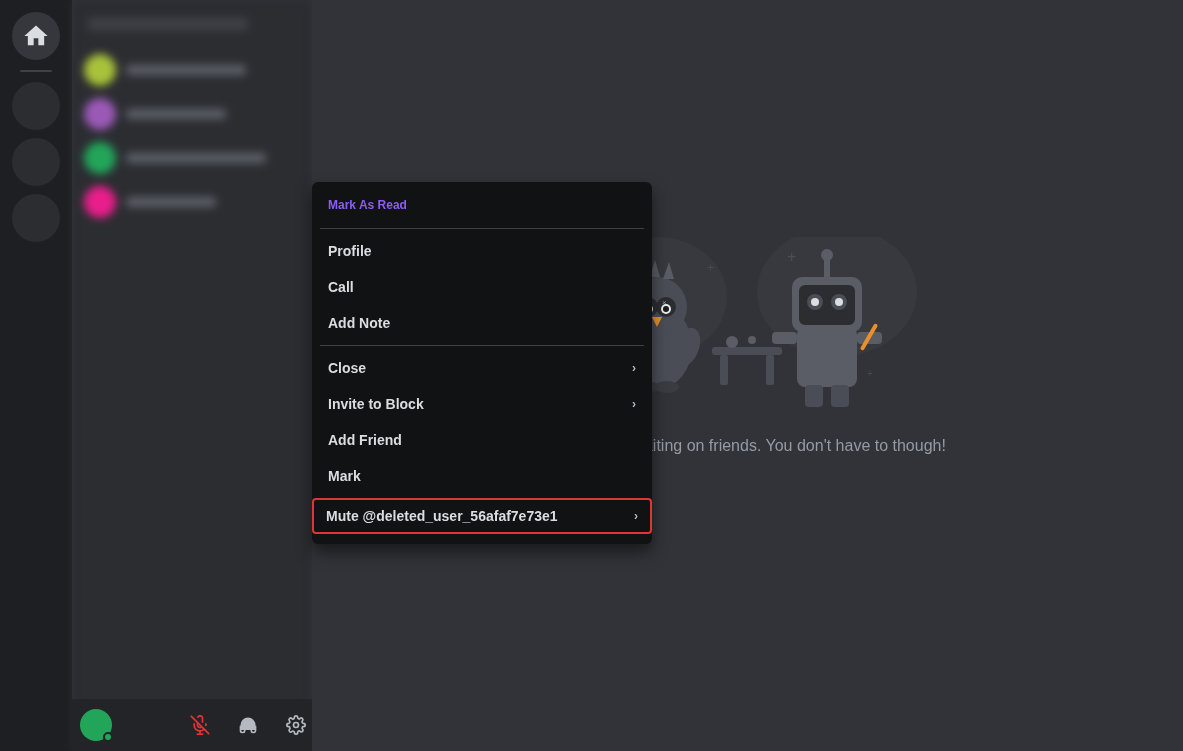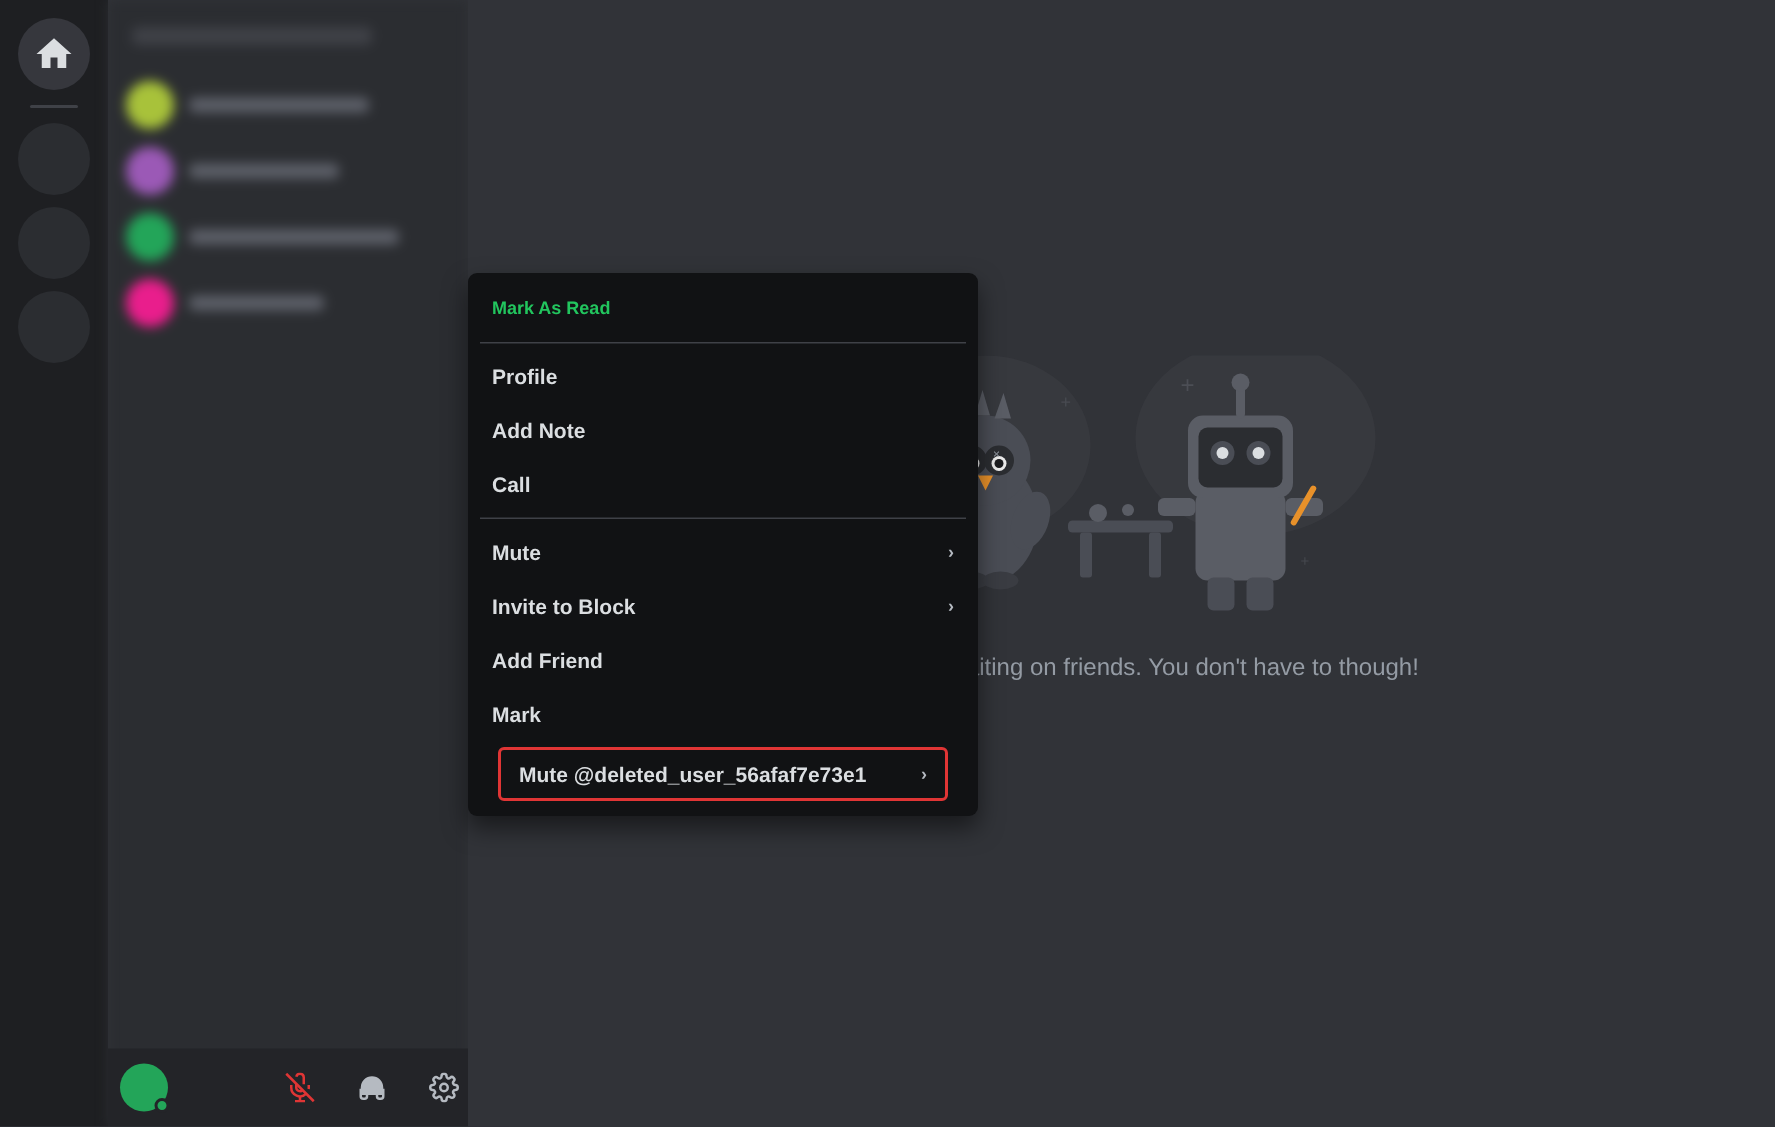--- a/index.html
+++ b/index.html
@@ -127,21 +127,21 @@
       color: #dbdee1;
       font-size: 14px;
       cursor: pointer;
       border-radius: 3px;
       margin: 0 4px;
       min-height: 36px;
       font-weight: bold;
     }
 
     .menu-item.mark-as-read {
-      color: #22c55e;
+      color: #8b5cf6;
       font-size: 12px;
       font-weight: 600;
       text-transform: none;
       letter-spacing: 0;
       padding: 8px 12px 10px 12px;
       cursor: default;
     }
 
     .menu-separator {
       height: 1px;
@@ -150,21 +150,21 @@
     }
 
     .menu-item .chevron {
       color: #b5bac1;
       font-size: 12px;
     }
 
     .menu-item.mute-item {
       border: 2px solid #e03535;
       border-radius: 4px;
-      margin: 4px 20px;
+      margin: 4px 0;
       color: #dbdee1;
     }
 
     
     .bottom-bar {
       position: absolute;
       bottom: 0;
       left: 72px;
       width: 240px;
       height: 52px;
@@ -336,32 +336,32 @@
   <div class="menu-item mark-as-read">
     <span>Mark As Read</span>
   </div>
   <div class="menu-separator"></div>
 
   <div class="menu-item">
     <span>Profile</span>
   </div>
 
   <div class="menu-item">
+    <span>Call</span>
+  </div>
+
+  <div class="menu-item">
     <span>Add Note</span>
   </div>
 
-  <div class="menu-item">
-    <span>Call</span>
-  </div>
-
 
   <div class="menu-separator"></div>
 
   <div class="menu-item">
-    <span>Mute</span>
+    <span>Close</span>
     <span class="chevron">›</span>
   </div>
 
   <div class="menu-item">
     <span>Invite to Block</span>
     <span class="chevron">›</span>
   </div>
 
   <div class="menu-item">
     <span>Add Friend</span>

